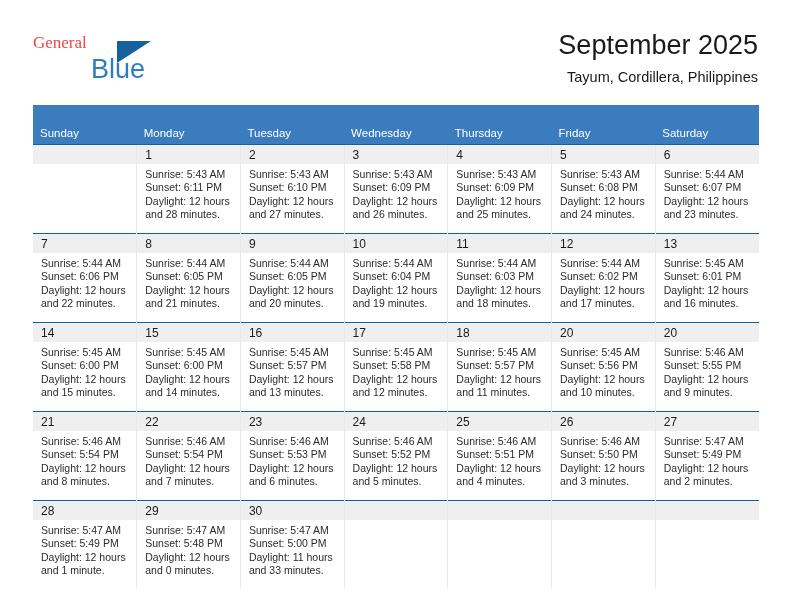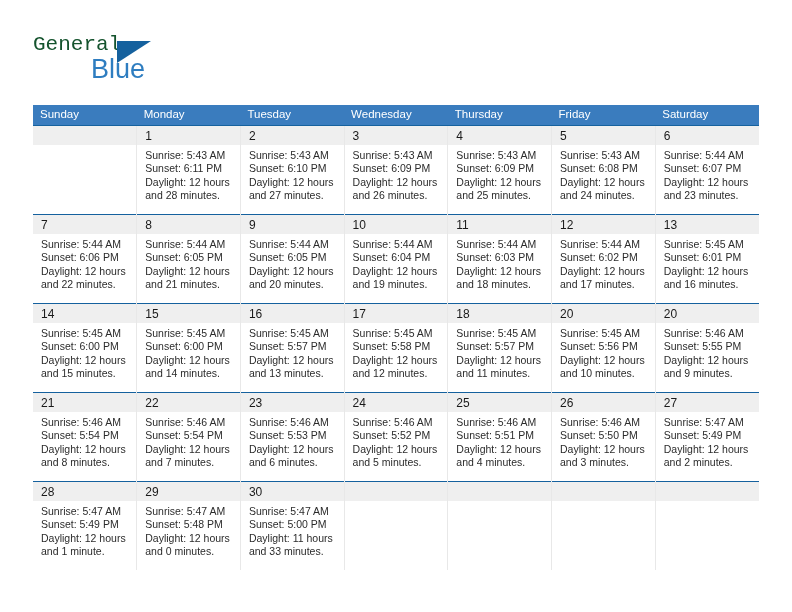--- a/index.html
+++ b/index.html
@@ -33,24 +33,24 @@
     position: absolute;
     left: 33px;
     top: 33px;
     width: 130px;
     height: 50px;
   }
   .logo-general {
     position: absolute;
     left: 0;
     top: 0;
-    font-size: 21px;
+    font-size: 17px;
     letter-spacing: 0px;
-    color: #14532d;
-    font-family: Liberation Mono, monospace;
+    color: #ef4444;
+    font-family: Liberation Serif, serif;
   }
   .logo-blue {
     position: absolute;
     left: 58px;
     top: 21px;
     font-size: 27px;
     color: #2e7dc0;
     font-family: "Liberation Sans", sans-serif;
   }
   .logo-triangle {
@@ -94,21 +94,21 @@
     width: 726px;
     border-collapse: collapse;
     table-layout: fixed;
   }
   .calendar th {
     background: #3a7cbe;
     color: #ffffff;
     font-weight: normal;
     font-size: 11.5px;
     text-align: left;
-    padding: 3px 0 5px 7px;
+    padding: 22px 0 5px 7px;
     height: 11px;
     border: none;
     font-family: "Liberation Sans", sans-serif;
   }
   .calendar td {
     vertical-align: top;
     padding: 0;
     width: 103.71px;
     border-left: 1px solid #e8e8e8;
     border-top: 1px solid #15619e;
@@ -156,20 +156,24 @@
 <div class="page">
 
   <div class="top-bar">
 
     <div class="logo">
       <span class="logo-general">General</span>
       <span class="logo-triangle"></span>
       <span class="logo-blue">Blue</span>
     </div>
 
+    <div class="title-block">
+      <div class="cal-title">September 2025</div>
+      <div class="cal-subtitle">Tayum, Cordillera, Philippines</div>
+    </div>
 
   </div>
 
   <table class="calendar">
     <thead>
       <tr>
         <th>Sunday</th>
         <th>Monday</th>
         <th>Tuesday</th>
         <th>Wednesday</th>

